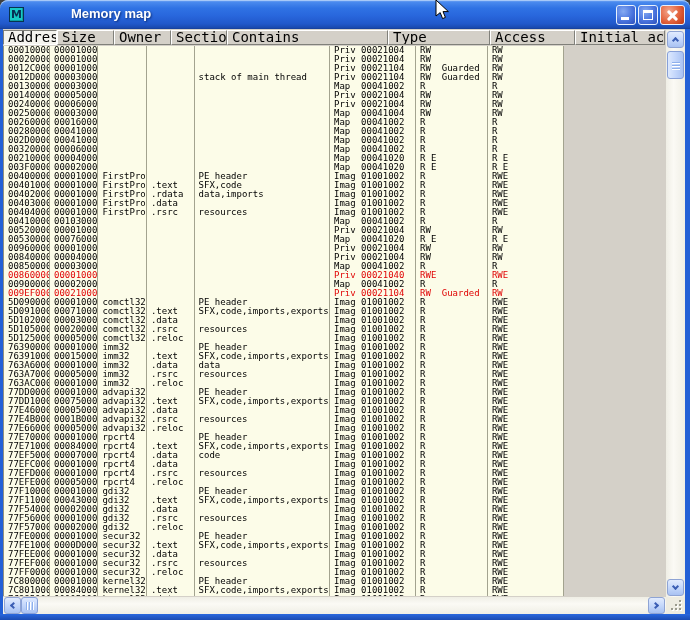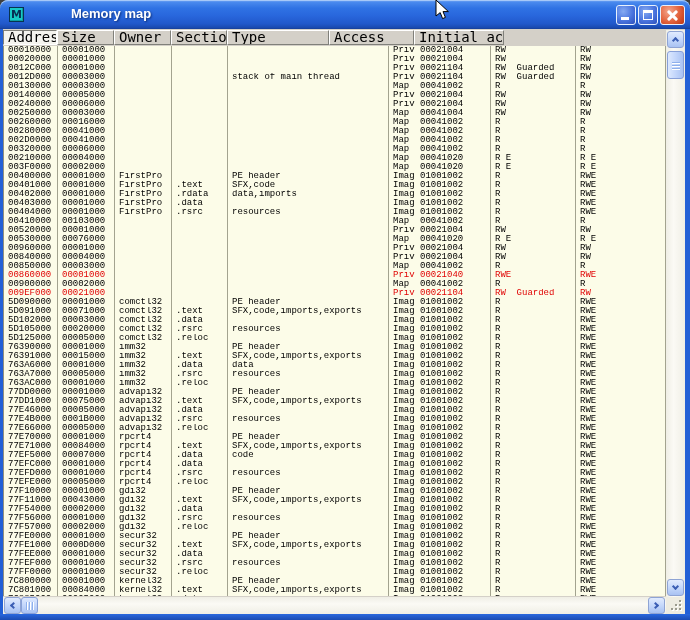--- a/index.html
+++ b/index.html
@@ -41,22 +41,22 @@
 
   .hdr-row{position:absolute;left:0;top:1px;width:663px;height:15px;display:flex;background:#D4D0C8;}
   .hdr-cell{box-sizing:border-box;height:15px;background:#D4D0C8;color:#000;
     border-top:1px solid #FFFFFF;border-left:1px solid #FFFFFF;
     border-right:1px solid #80807A;border-bottom:1px solid #80807A;
     font-size:14px;line-height:12px;padding-left:4px;white-space:pre;overflow:hidden;}
   .hdr-cell.pressed{background:#F5F4EF;
     border-top-color:#80807A;border-left-color:#80807A;
     border-right-color:#FFFFFF;border-bottom-color:#FFFFFF;}
 
-  .tbody{position:absolute;left:0;top:17px;width:663px;height:550px;background:#FCFCE8;
-    overflow:hidden;border-left:1px solid #91917F;box-sizing:border-box;font-family:Liberation Mono, monospace;}
+  .tbody{position:absolute;left:0;top:17px;width:561px;height:550px;background:#FCFCE8;
+    overflow:hidden;border-left:1px solid #91917F;box-sizing:border-box;}
   .row{display:flex;height:9px;}
   .cell{box-sizing:border-box;height:9px;font-size:9px;line-height:9px;color:#000;
     padding-left:4px;white-space:pre;overflow:hidden;border-right:1px solid #A3A38F;}
   .row.red .cell{color:#E00404;}
 
   .c0{width:54px}.c1{width:57px}.c2{width:57px}.c3{width:56px}
   .c4{width:161px}.c5{width:102px}.c6{width:85px}.c7{width:90px}
 
   
   .vscroll{position:absolute;left:663px;top:1px;width:19px;height:567px;
@@ -115,20 +115,21 @@
   <div class="frame-right"></div>
   <div class="frame-bottom"></div>
 
   <div class="client">
 
     <div class="hdr-row">
       <div class="hdr-cell pressed c0">Address</div>
       <div class="hdr-cell c1">Size</div>
       <div class="hdr-cell c2">Owner</div>
       <div class="hdr-cell c3">Section</div>
+      <div class="hdr-cell c4">Contains</div>
       <div class="hdr-cell c5">Type</div>
       <div class="hdr-cell c6">Access</div>
       <div class="hdr-cell c7">Initial access</div>
     </div>
 
     <div class="tbody">
         <div class="row">
           <span class="cell c0">00010000</span>
           <span class="cell c1">00001000</span>
           <span class="cell c2"></span>

